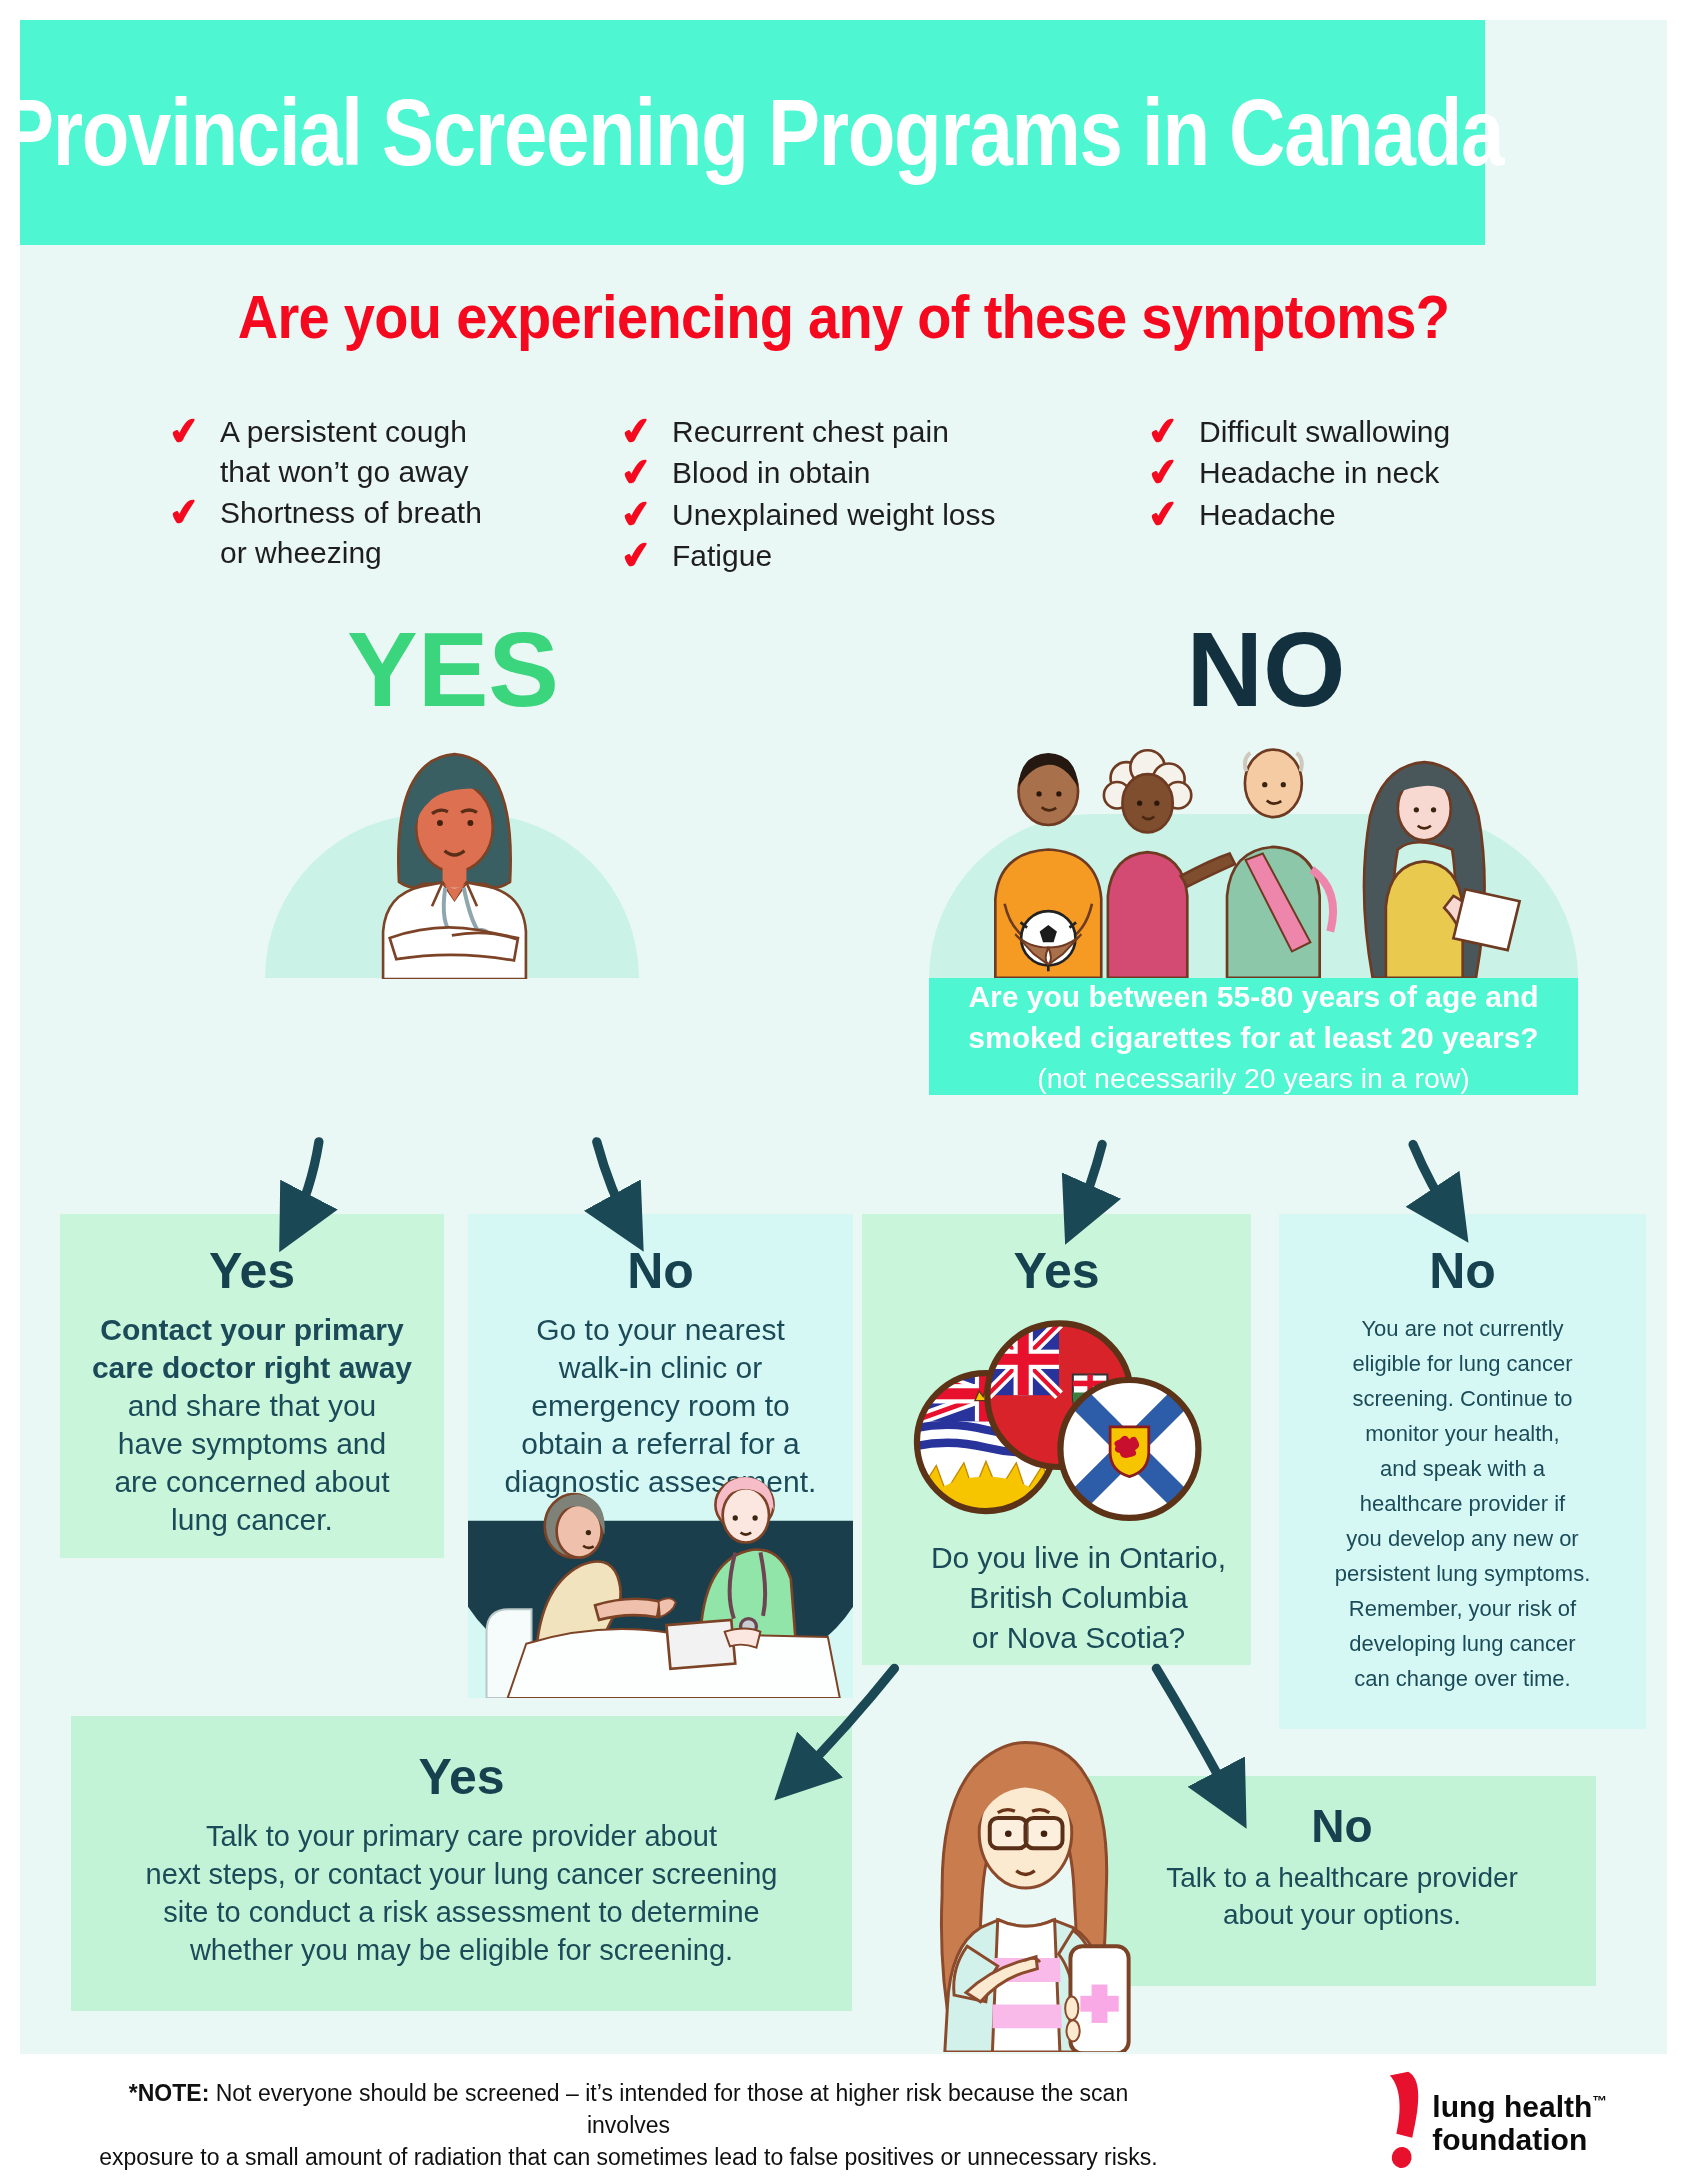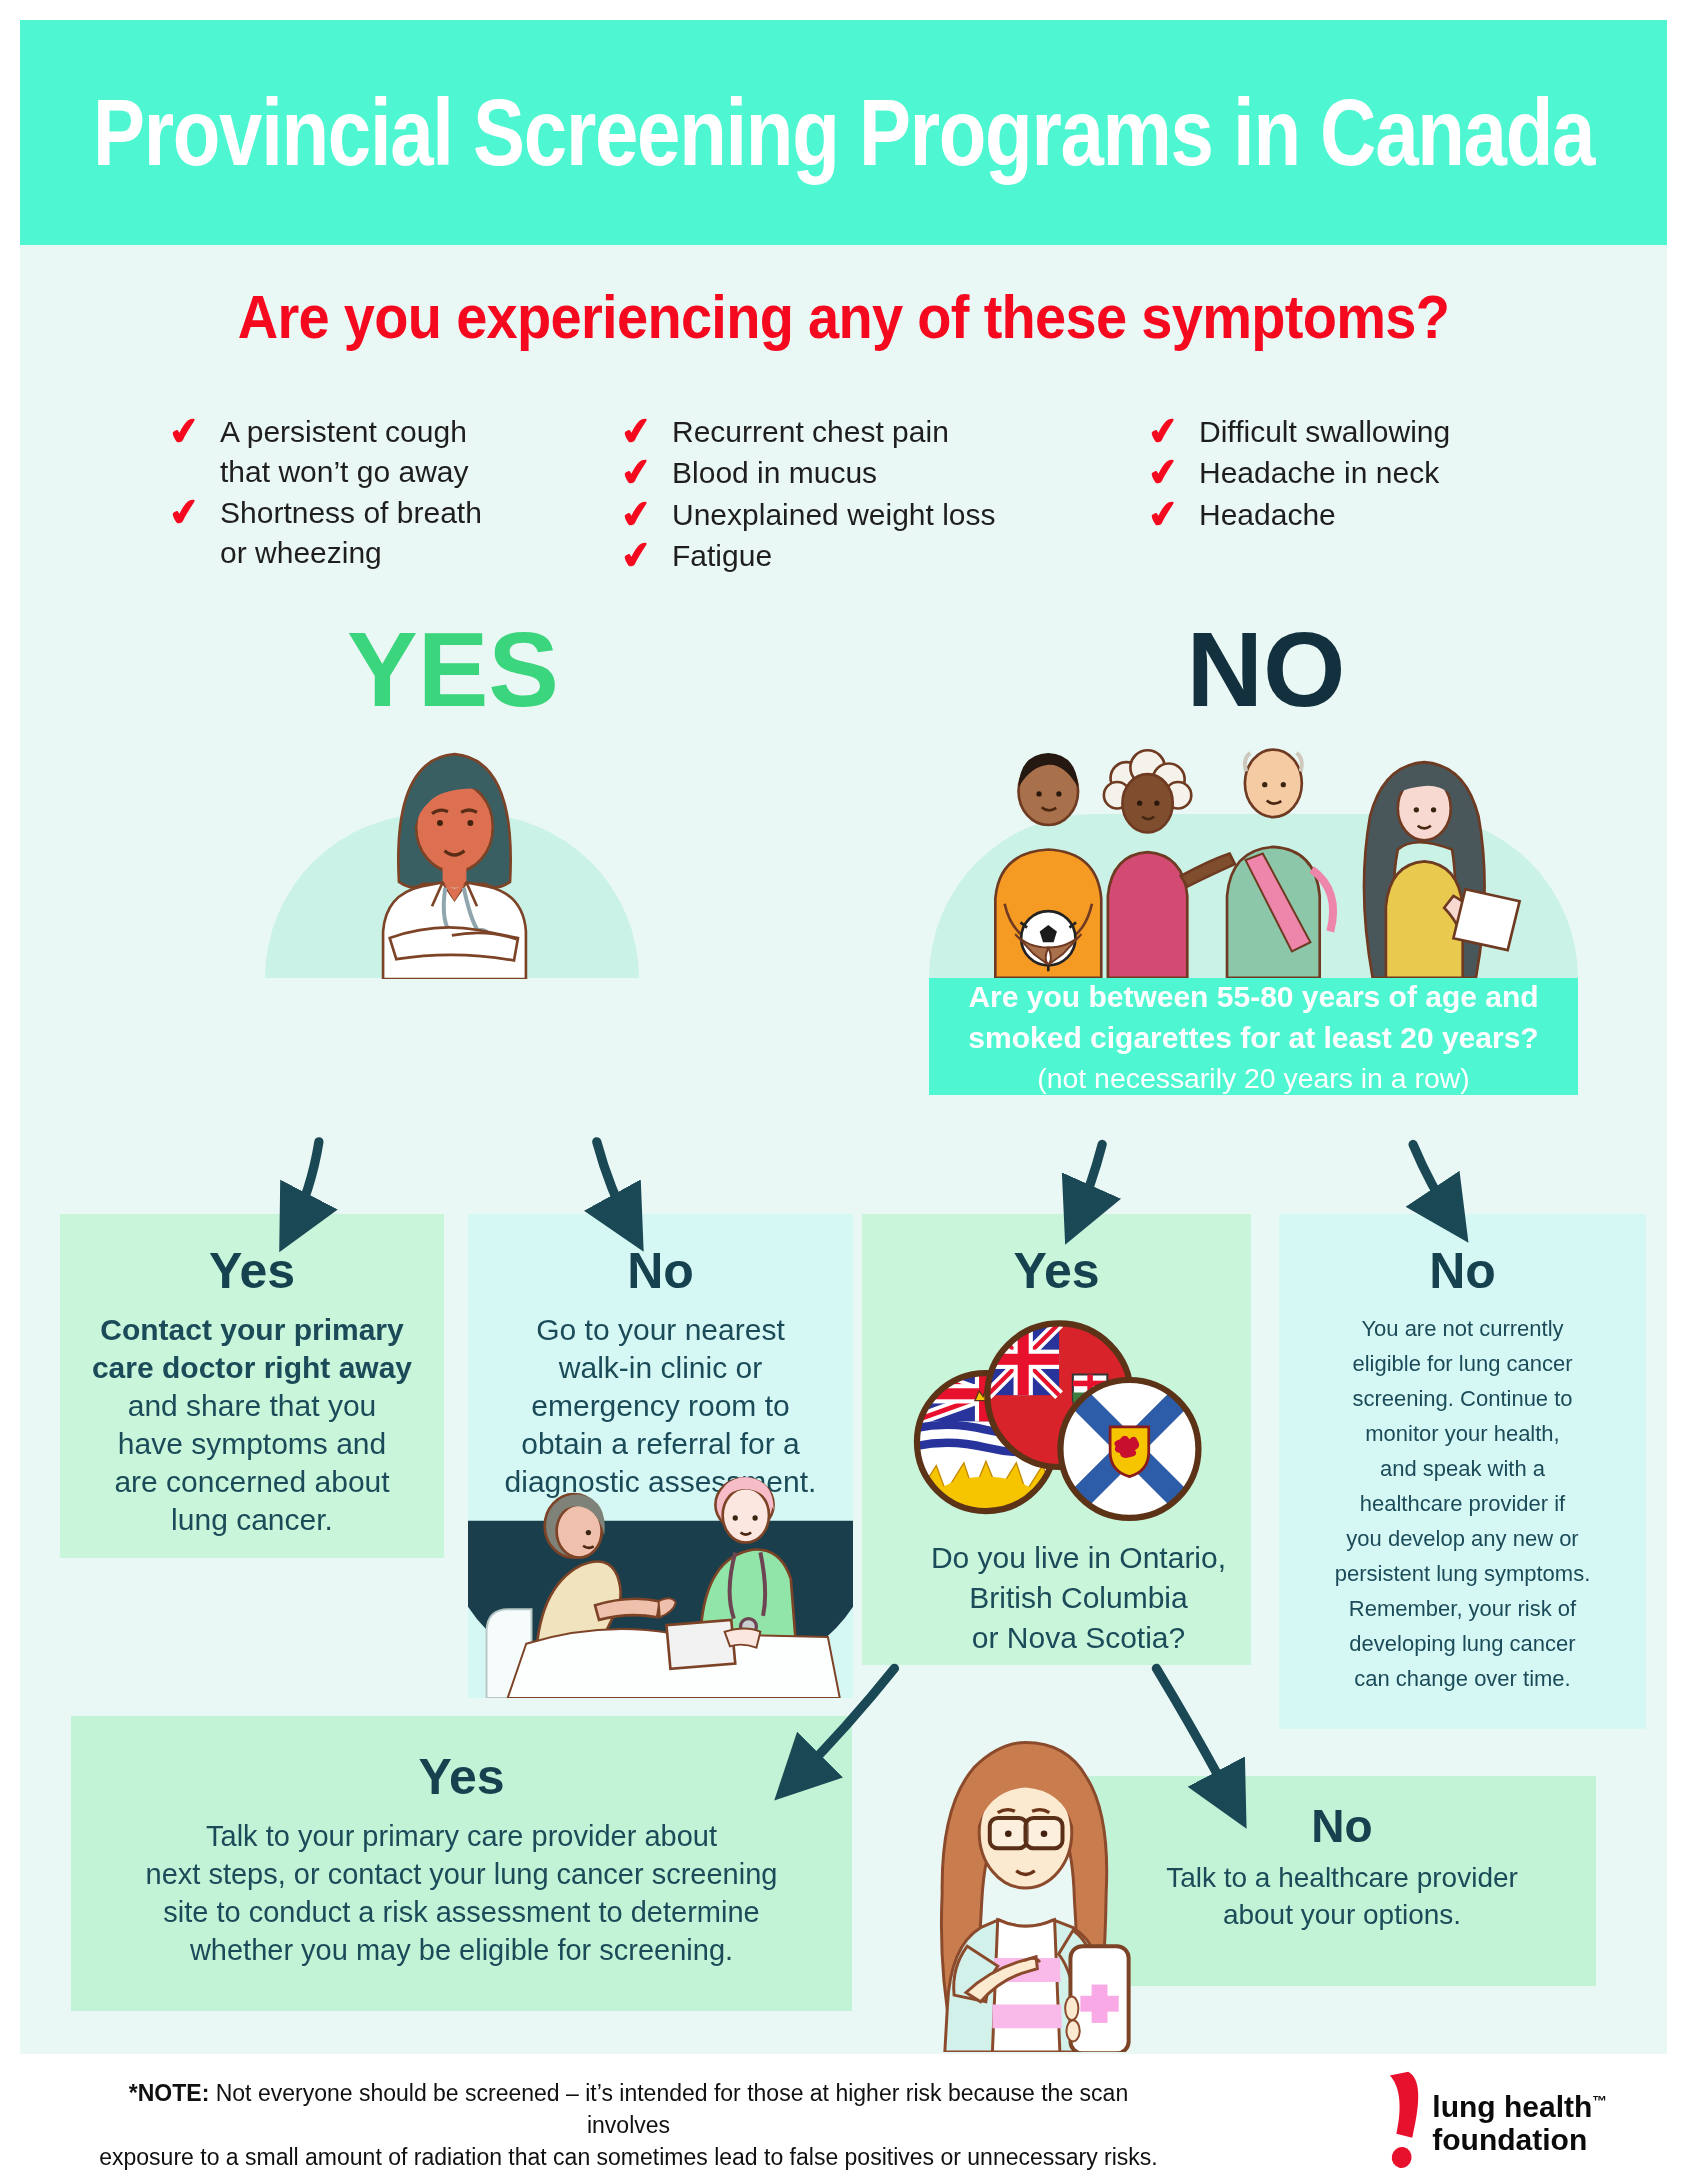--- a/index.html
+++ b/index.html
@@ -1,21 +1,21 @@
 <!DOCTYPE html>
 <html style="font-size:10.6px"><head>
 <meta charset="utf-8">
 <style>
   html,body{margin:0;padding:0;background:#ffffff;}
   .page{position:relative;width:1687px;height:2183px;background:#ffffff;overflow:hidden;
         font-family:"Liberation Sans", sans-serif;}
   .content{position:absolute;left:20px;top:20px;width:1647px;height:2034px;background:#EAF8F5;}
   .abs{position:absolute;}
   
-  .banner{position:absolute;left:20px;top:20px;width:1647px;height:225px;background:#4FF6D2;
+  .banner{position:absolute;left:20px;top:20px;width:1465px;height:225px;background:#4FF6D2;
           display:flex;align-items:center;justify-content:center;}
   .banner h1{margin:0;color:#ffffff;font-size:78px;font-weight:bold;letter-spacing:-1.3px;
              transform:scaleY(1.22);white-space:nowrap;}
   
   .sym-heading{position:absolute;left:0;top:284px;width:1687px;margin:0;text-align:center;
                color:#F5091E;font-size:56px;font-weight:bold;letter-spacing:-0.7px;transform:scaleY(1.08);}
   .col{position:absolute;top:412px;}
   .col1{left:169px;} .col2{left:621px;} .col3{left:1148px;}
   .item{display:flex;gap:20px;align-items:flex-start;margin-bottom:1.3px;}
   .check{color:#F5091E;font-size:37px;line-height:40px;font-weight:bold;transform:rotate(-8deg);}
@@ -91,21 +91,21 @@
 or wheezing</span>
     </div>
   </div>
   <div class="col col2">
     <div class="item">
       <span class="check">✔</span>
       <span class="itxt">Recurrent chest pain</span>
     </div>
     <div class="item">
       <span class="check">✔</span>
-      <span class="itxt">Blood in mucus</span>
+      <span class="itxt">Blood in obtain</span>
     </div>
     <div class="item">
       <span class="check">✔</span>
       <span class="itxt">Unexplained weight loss</span>
     </div>
     <div class="item">
       <span class="check">✔</span>
       <span class="itxt">Fatigue</span>
     </div>
   </div>

